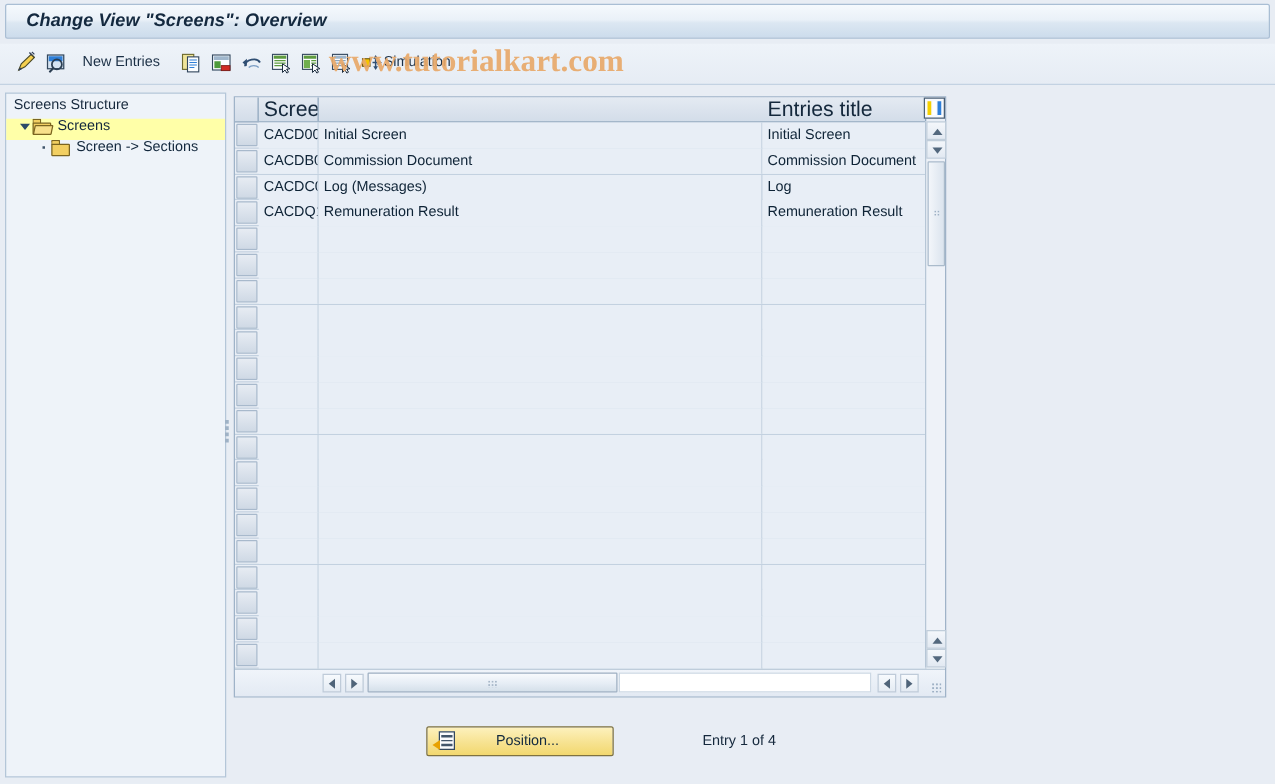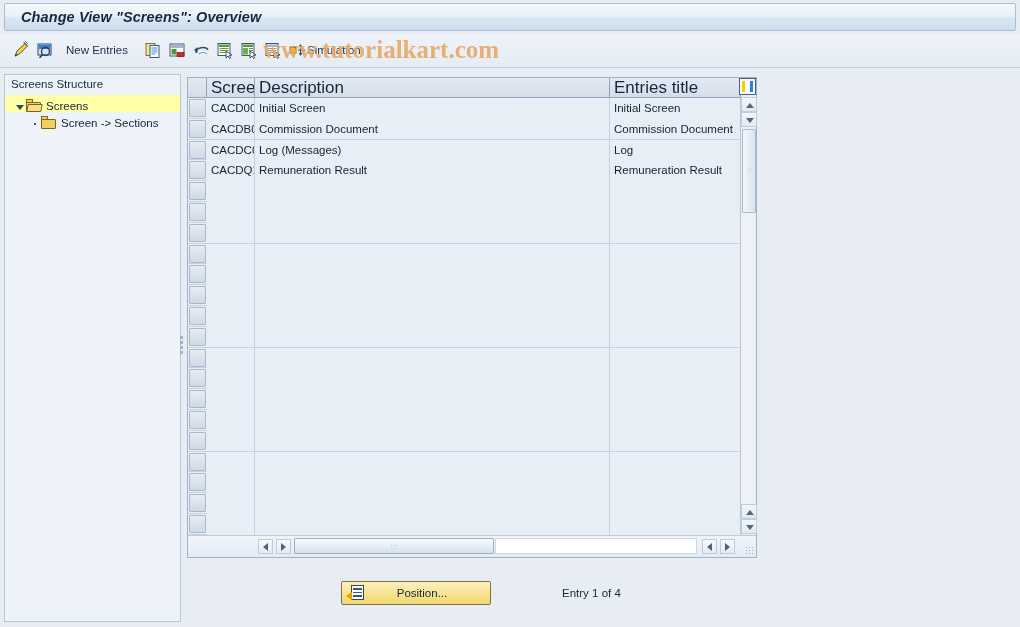--- a/index.html
+++ b/index.html
@@ -102,21 +102,21 @@
   }
   .tree {
     position: absolute;
     left: 0; top: 20px;
     width: 175px;
   }
   .tree-row {
     position: relative;
     height: 17px;
     display: flex;
-    align-items: flex-end;
+    align-items: flex-start;
     padding-left: 10px;
     box-sizing: border-box;
     white-space: nowrap;
   }
   .tree-row.selected {
     background: #ffffa8;
   }
   .tree-arrow {
     width: 11px; height: 11px;
     display: inline-block;
@@ -601,21 +601,20 @@
       <i></i>
   </div>
 
   <div class="table-panel">
 
     <div class="grid">
 
       <div class="ghead">
         <div class="hcell sel" style="left:0px;  width:19px;"></div>
         <div class="hcell" style="left:19px; width:48px;">Screen</div>
-        <div class="hcell" style="left:67px; width:355px;">Description</div>
         <div class="hcell" style="left:422px;width:131px;">Entries title</div>
       </div>
 
       <div id="rows">
           <div class="grow">
             <div class="rsel"></div>
             <div class="gcell" style="left: 19px; width: 48px;">CACD00</div>
             <div class="gcell" style="left: 67px; width: 355px;">Initial Screen</div>
             <div class="gcell" style="left: 422px; width: 131px;">Initial Screen</div>
           </div>

